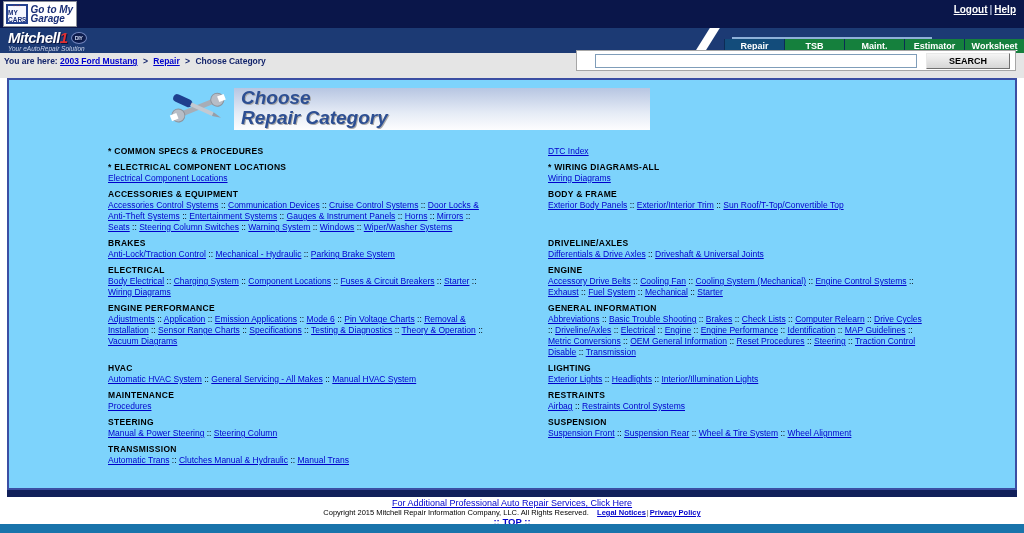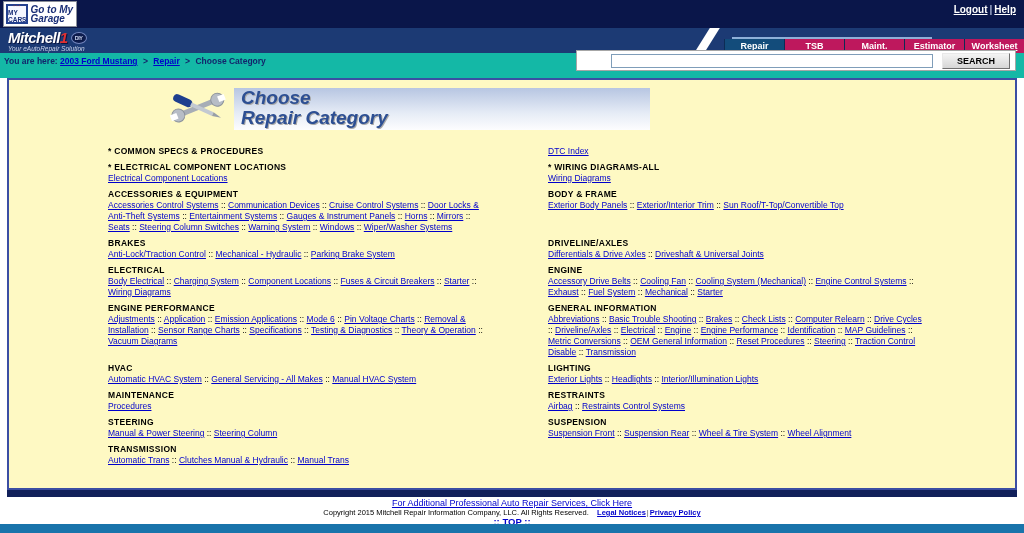--- a/index.html
+++ b/index.html
@@ -29,42 +29,42 @@
     text-shadow:1px 1px 0 #0a1640; letter-spacing:-0.5px; }
   .brand-name .one { color:#e03030; }
   .brand-tagline { font-size:6.5px; color:#c8d2e8; font-style:italic; margin-top:-1px; }
   .brand-badge { display:inline-block; vertical-align:3px; margin-left:3px; width:16px; height:12px;
     background:#0d1c4e; border:1px solid #7588c0; border-radius:50%;
     font-size:5.5px; color:#cdd6ef; text-align:center; line-height:11px; font-style:normal; }
   .diag { position:absolute; right:312px; bottom:0; width:10px; height:25px;
     background:#fff; transform:skewX(-32deg); }
   .tab-topline { position:absolute; right:92px; bottom:14px; width:200px; height:2px; background:#8fb0d8; }
   .tab-strip { position:absolute; right:0; bottom:0; display:flex; }
-  .tab { width:60px; height:14px; line-height:14px; text-align:center; background:#be185d;
+  .tab { width:60px; height:14px; line-height:14px; text-align:center; background:#15803d;
     border-left:1px solid #0d2c55; font-size:9px; font-weight:bold; color:#fff;
     text-decoration:underline; cursor:pointer; }
   .tab.active { background:#134c7b; }
 
   
-  .crumb-band { position:relative; height:25px; background:#14b8a6; }
+  .crumb-band { position:relative; height:25px; background:#e5e5e5; }
   .breadcrumb { position:absolute; left:4px; top:3px; font-size:8.5px; font-weight:bold; color:#13246b; }
   .breadcrumb a { color:#0000cc; text-decoration:underline; cursor:pointer; }
   .crumb-sep { padding:0 3px; color:#13246b; }
   .search-panel { position:absolute; right:8px; top:-3px; width:440px; height:21px;
     background:#fff; border:1px solid #a6a6a6; display:flex; align-items:center;
     justify-content:flex-end; padding-right:5px; }
   .search-input { width:322px; height:14px; border:1px solid #7f9db9; font-size:9px;
     margin-right:9px; padding:0 2px; }
-  .search-btn { width:68px; height:16px; font-size:9px; font-weight:bold; color:#000;
+  .search-btn { width:84px; height:16px; font-size:9px; font-weight:bold; color:#000;
     background:linear-gradient(#f4f4f4,#d6d6d6); border:1px solid #707070;
     border-top-color:#e8e8e8; border-left-color:#e8e8e8; cursor:pointer;
     font-family:"Liberation Sans", sans-serif; }
 
   
-  .content-box { position:relative; margin:0 7px; height:412px; border:2px solid #3b4ea3; background:#fef9c3; }
+  .content-box { position:relative; margin:0 7px; height:412px; border:2px solid #3b4ea3; background:#7dd3fc; }
   .title-row { position:relative; height:54px; }
   .title-band { position:absolute; left:225px; top:8px; width:416px; height:42px;
     background:linear-gradient(to bottom,#b7c6e2 0%, #e6ecf6 60%, #fdfdfe 100%); }
   .tools-icon { position:absolute; left:158px; top:4px; }
   .title-text { position:absolute; left:232px; top:8px; font-size:19px; line-height:20px;
     font-weight:bold; font-style:italic; color:#2d4f93; text-shadow:1px 1px 0 #a9a9a9; }
 
   
   .categories { margin-top:12px; }
   .cat-row { display:flex; margin-bottom:5px; }

